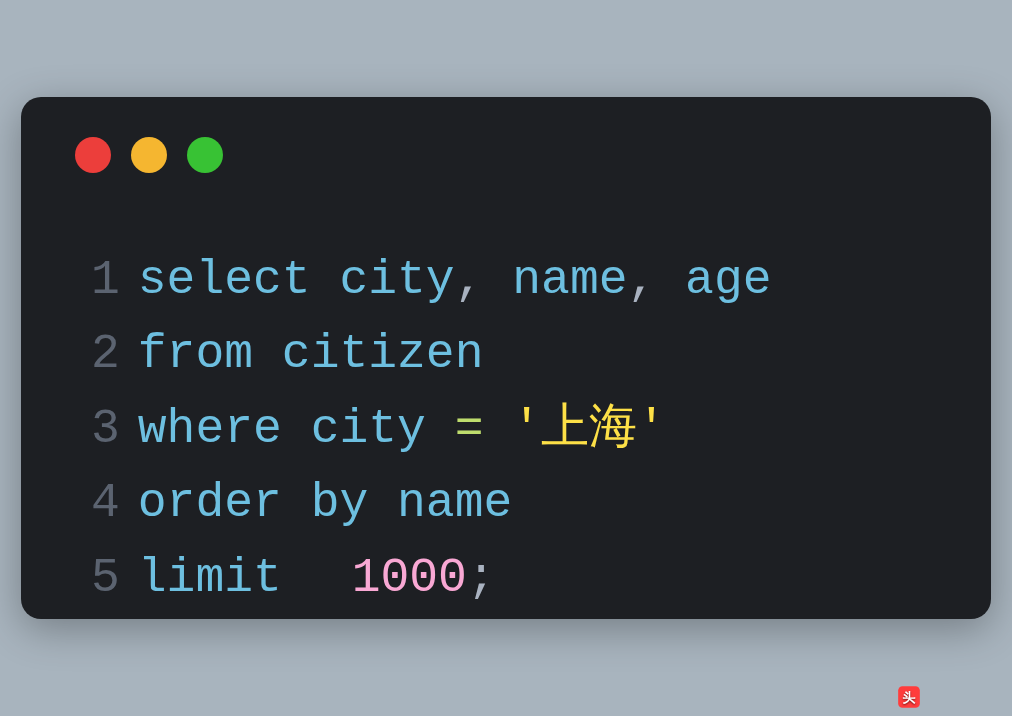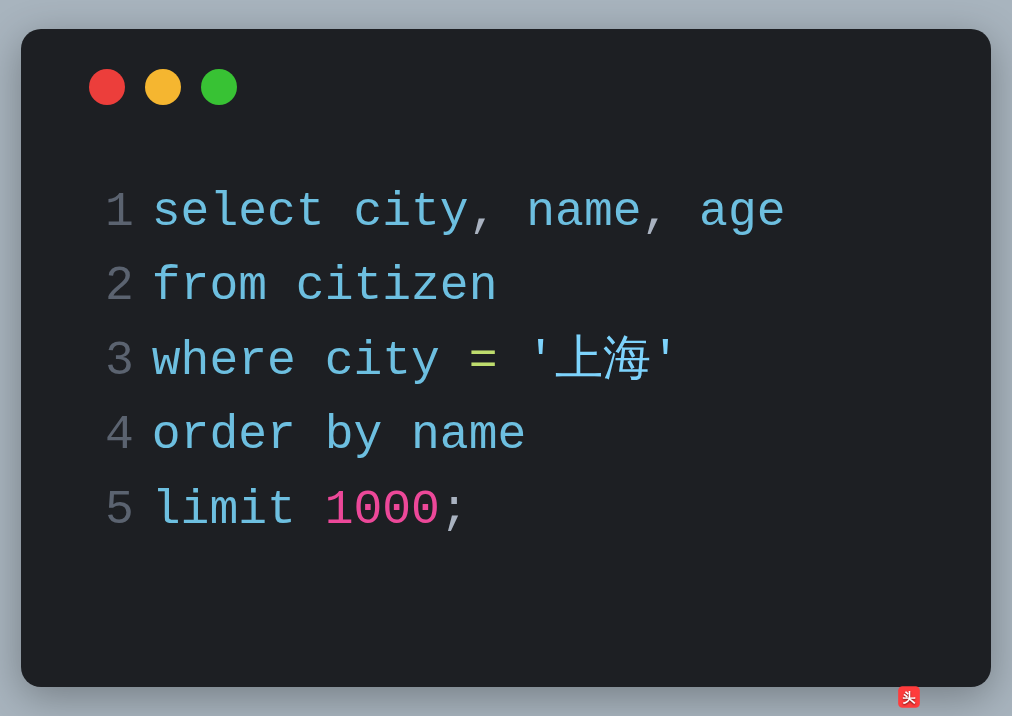--- a/index.html
+++ b/index.html
@@ -8,24 +8,24 @@
       height: 716px;
       background: #a8b4be;
       display: flex;
       align-items: center;
       justify-content: center;
       font-family: "Menlo", "Consolas", "Courier New", monospace;
       position: relative;
     }
     .terminal-window {
       width: 970px;
-      height: 658px;
+      height: 522px;
       background: #1d1f23;
       border-radius: 20px;
-      padding: 40px 64px;
+      padding: 40px 50px;
       box-shadow: 0 10px 40px rgba(0,0,0,0.3);
     }
     .traffic-lights {
       display: flex;
       gap: 20px;
       margin-bottom: 70px;
       padding-left: 4px;
     }
     .traffic-light {
       width: 36px;
@@ -37,22 +37,22 @@
     .tl-max { background: #38c234; }
     .code-block {
       font-size: 48px;
       line-height: 1.55;
       white-space: pre;
       padding-left: 20px;
     }
     .line-number { color: #5b6370; margin-right: 18px; user-select: none; }
     .kw-select, .kw-from, .kw-where, .kw-orderby, .kw-limit { color: #6dbfe0; }
     .op-equals { color: #bedc6d; }
-    .str { color: #7dd3fc; }
-    .num { color: #ec4899; }
+    .str { color: #fde047; }
+    .num { color: #f9a8d4; margin-left: 41px; }
     .comma { color: #a9b2c0; }
     .semi { color: #a9b2c0; }
     .watermark {
       position: absolute;
       bottom: 6px;
       right: 90px;
       color: #ffffff;
       font-family: "PingFang SC", "Microsoft YaHei", sans-serif;
       font-size: 28px;
       font-weight: 500;

